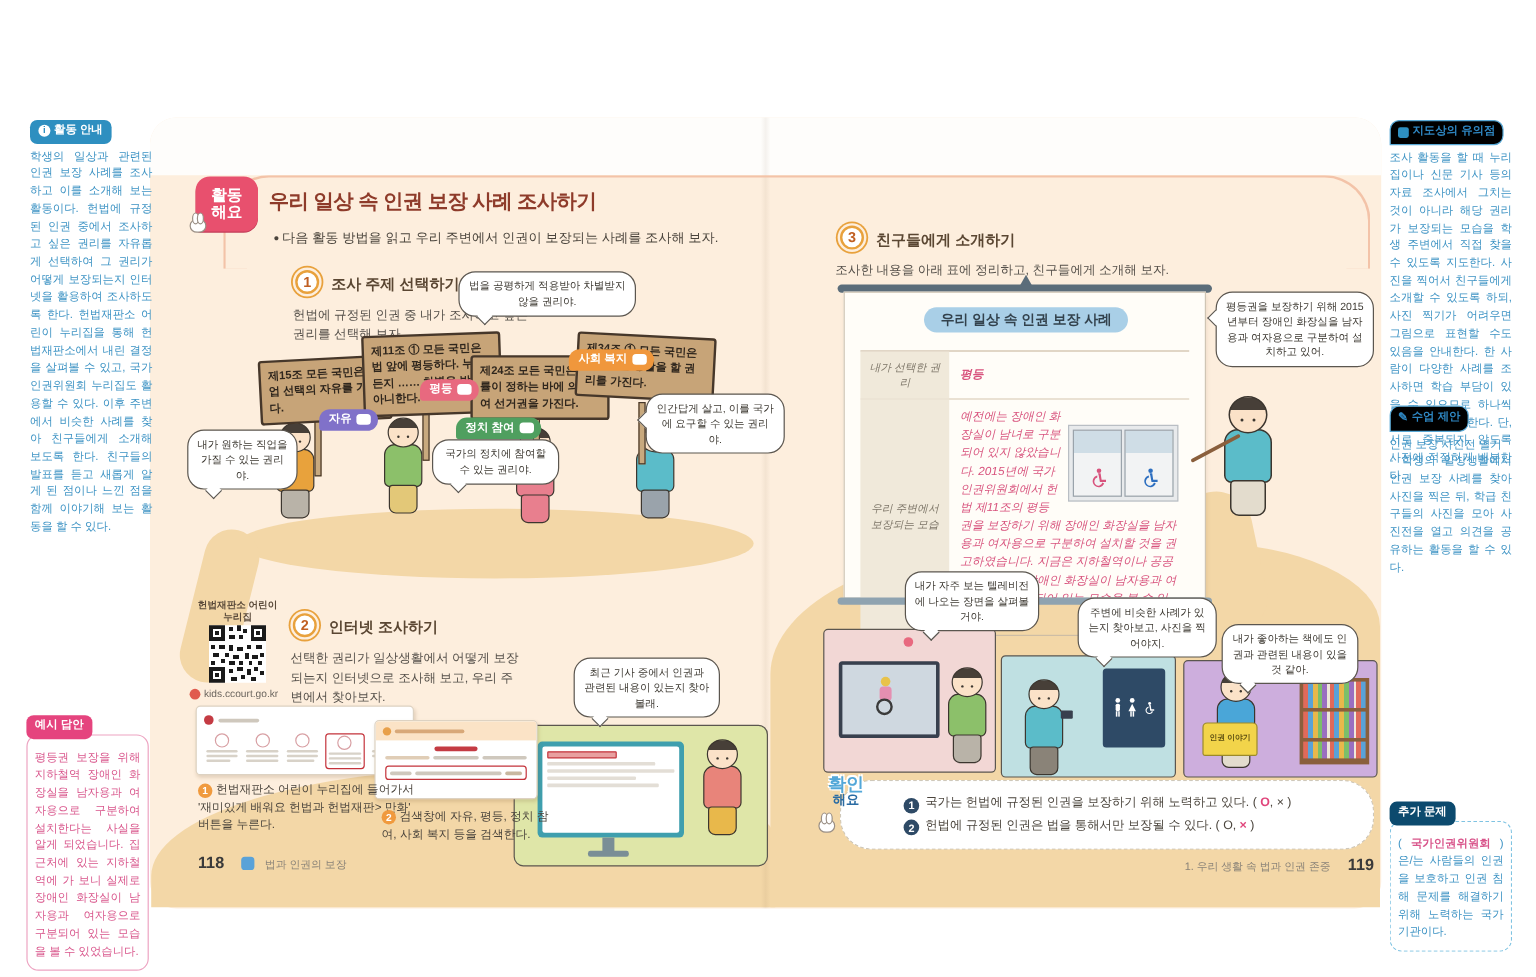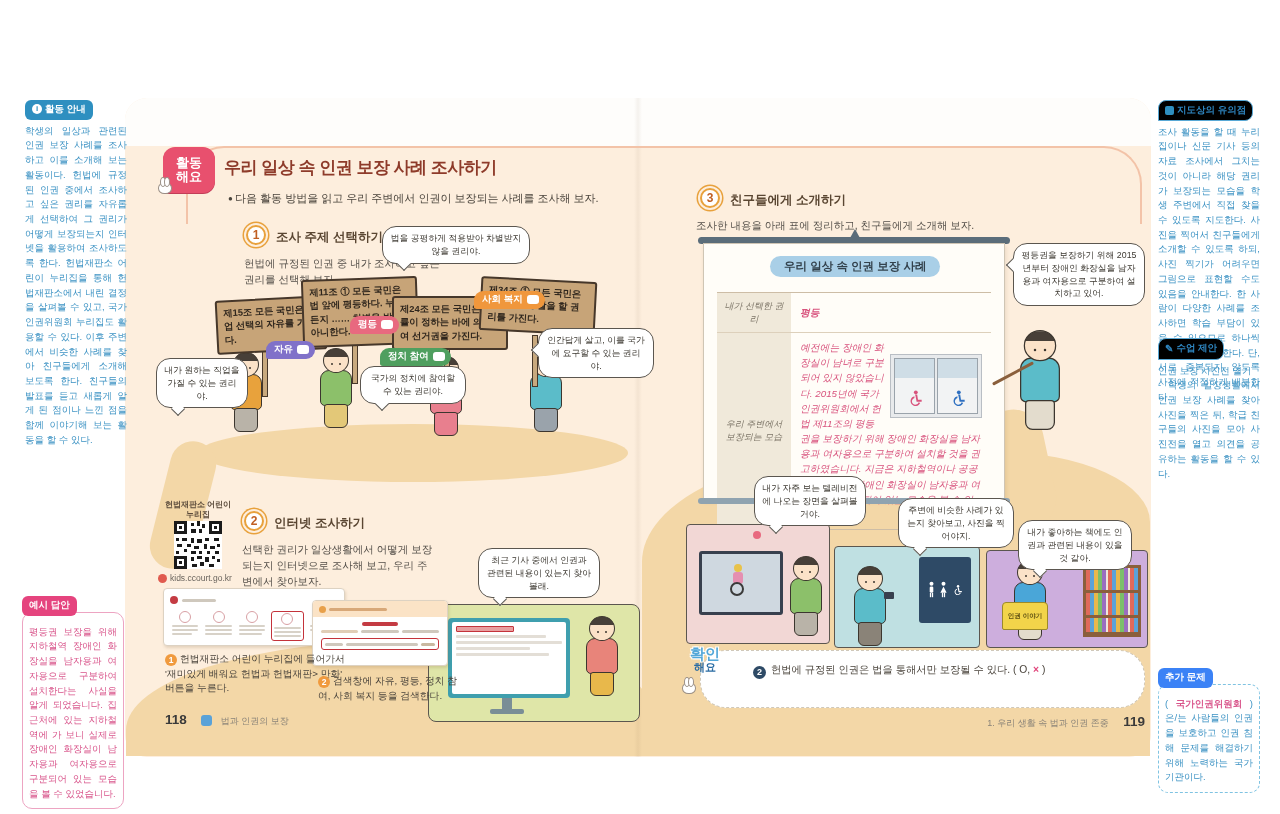--- a/index.html
+++ b/index.html
@@ -16,21 +16,21 @@
   .arc { position:absolute; left:186px; top:146px; width:956px; height:78px;
          border:2px solid #f3c3a8; border-bottom:none; border-radius:38px 38px 0 0; }
   .tanblob { position:absolute; background:#f3d7a7; }
 
   
   .mnote { position:absolute; width:102px; font-size:9.5px; line-height:1.55; text-align:justify; }
   .mnote .tag-solid { display:inline-flex; align-items:center; gap:3px; padding:2px 7px 3px;
         border-radius:6px; color:#fff; font-weight:bold; font-size:9.5px; margin-bottom:4px; }
   .tag-blue { background:#2e8fc0; }
   .tag-pink { background:#e5447e; }
-  .tag-orange { background:#3b82f6; }
+  .tag-orange { background:#0c4a6e; }
   .tag-outline { display:inline-flex; align-items:center; gap:3px; padding:2px 6px;
         border:1.2px solid #59a9d6; border-radius:8px 8px 8px 0; color:#2e86c1;
         font-weight:bold; font-size:9.5px; background:#000000; margin-bottom:4px; }
   .blue-body { color:#3d93c4; }
   .pink-body { color:#d9568c; }
   .pinkbox { border:1.5px solid #eda4c2; border-radius:10px; padding:7px 6px; margin-top:-8px; padding-top:12px; }
   .dashbox { border:1.5px dashed #7fc3e2; border-radius:10px; padding:7px 6px; margin-top:-8px; padding-top:12px; }
   .i-circle { display:inline-flex; width:10px; height:10px; border-radius:50%; background:#fff;
         color:#2e8fc0; font-size:8px; font-weight:bold; align-items:center; justify-content:center; }
   .book-ico { display:inline-block; width:9px; height:9px; background:#fff; border-radius:2px; position:relative; }
@@ -532,20 +532,21 @@
       <div class="bottom"></div>
     </div>
   <div class="openbook" style="left:1002px; top:602px;">인권 이야기</div>
 
   <div class="check-badge" style="left:690px; top:646px;">
     <div class="l1">확인</div>
     <div class="l2">해요</div>
   </div>
   <div class="rabbit" style="left:682px; top:682px; position:absolute; z-index:6;"></div>
   <div class="checkbox-area" style="left:700px; top:650px; width:445px; height:58px;">
+    <div class="qline"><span class="qnum">1</span><span>국가는 헌법에 규정된 인권을 보장하기 위해 노력하고 있다. ( </span><span class="ansO">O</span><span>, × )</span></div>
     <div class="qline"><span class="qnum">2</span><span>헌법에 규정된 인권은 법을 통해서만 보장될 수 있다. ( O, </span><span class="ansO">×</span><span> )</span></div>
   </div>
 
   <div class="abs" style="left:905px; top:712px; width:240px; text-align:right;">
     <span class="foot-label">1. 우리 생활 속 법과 인권 존중</span>
     <span class="pageno" style="margin-left:10px;">119</span>
   </div>
 
 </div>
 

